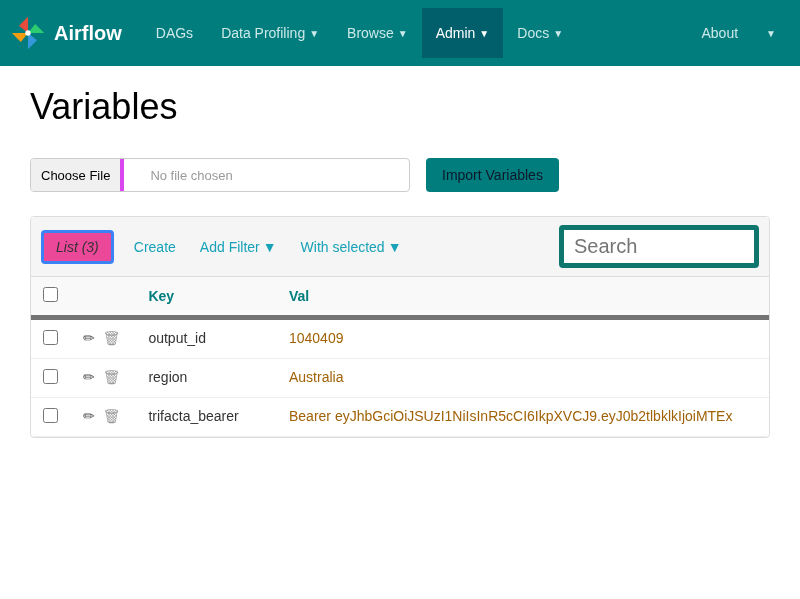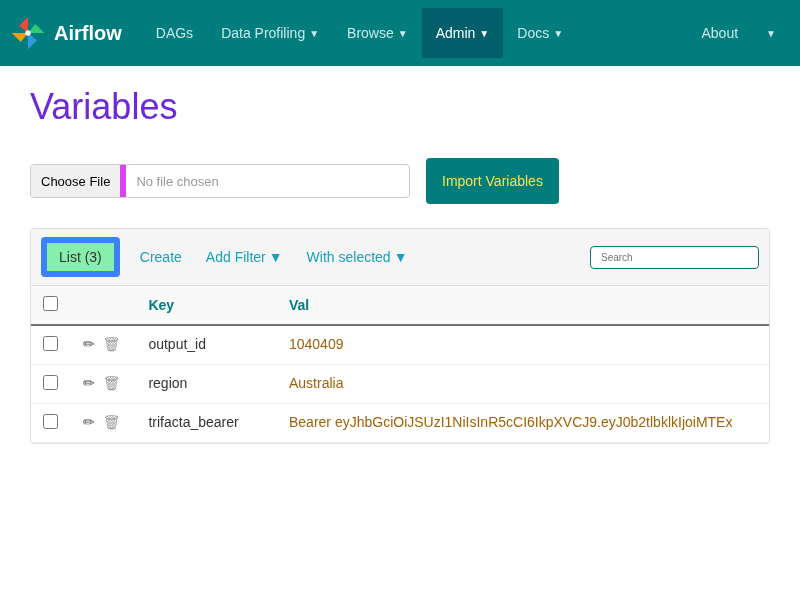--- a/index.html
+++ b/index.html
@@ -50,21 +50,21 @@
       margin-left: 4px;
       font-size: 10px;
     }
     .navbar-right { margin-left: auto; gap: 24px; }
 
     
     .content { padding: 20px 30px; }
     .page-title {
       font-size: 36px;
       font-weight: 300;
-      color: #6d28d9;
+      color: #000000;
       margin-bottom: 30px;
     }
 
     
     .file-upload-row {
       display: flex;
       align-items: center;
       gap: 16px;
       margin-bottom: 24px;
     }
@@ -73,38 +73,38 @@
       align-items: center;
       border: 1px solid #ccc;
       border-radius: 4px;
       overflow: hidden;
       width: 380px;
       height: 34px;
     }
     .choose-file-btn {
       background: #f0f0f0;
       border: none;
-      border-right: 6px solid #d946ef;
+      border-right: 4px solid #d946ef;
       padding: 0 10px;
       height: 100%;
       cursor: pointer;
       font-size: 13px;
       white-space: nowrap;
     }
     .file-name-label {
-      padding: 0 10px;
+      padding: 0 26px;
       color: #999;
       font-size: 13px;
     }
     .import-btn {
       background: #017d7d;
-      color: #fde047;
+      color: #0f172a;
       border: none;
       border-radius: 4px;
-      padding: 15px 16px;
+      padding: 9px 16px;
       cursor: pointer;
       font-size: 14px;
     }
 
     
     .table-container {
       border: 1px solid #ddd;
       border-radius: 4px;
       overflow: hidden;
     }
@@ -117,64 +117,65 @@
       gap: 0;
     }
     .toolbar-item {
       padding: 6px 12px;
       cursor: pointer;
       font-size: 14px;
       border-radius: 4px;
       white-space: nowrap;
     }
     .toolbar-item.list-count {
-      background: #86efac;
-      border: 6px solid #3b82f6;
+      background: #ec4899;
+      border: 3px solid #3b82f6;
       border-radius: 4px;
       color: #333;
       margin-right: 8px;
       cursor: default;
+      font-style: italic;
     }
     .toolbar-item.link-item {
       color: #17a2b8;
       background: none;
       border: none;
     }
     .toolbar-item.dropdown-item {
       color: #17a2b8;
       background: none;
       border: none;
       display: flex;
       align-items: flex-start;
       gap: 3px;
     }
     .search-input {
       margin-left: auto;
-      border: 1px solid #0f766e;
+      border: 5px solid #0f766e;
       border-radius: 4px;
       padding: 5px 10px;
-      font-size: 10px;
-      width: 169px;
+      font-size: 20px;
+      width: 200px;
       outline: none;
     }
 
     
     table {
       width: 100%;
       border-collapse: collapse;
     }
     thead tr {
       background: #f9f9f9;
     }
     thead th {
       padding: 10px 12px;
       text-align: left;
       font-weight: bold;
       color: #017d7d;
-      border-bottom: 2px solid #737373;
+      border-bottom: 5px solid #737373;
     }
     thead th.checkbox-col {
       width: 40px;
     }
     thead th.action-col {
       width: 60px;
     }
     tbody tr {
       border-bottom: 1px solid #eee;
     }

